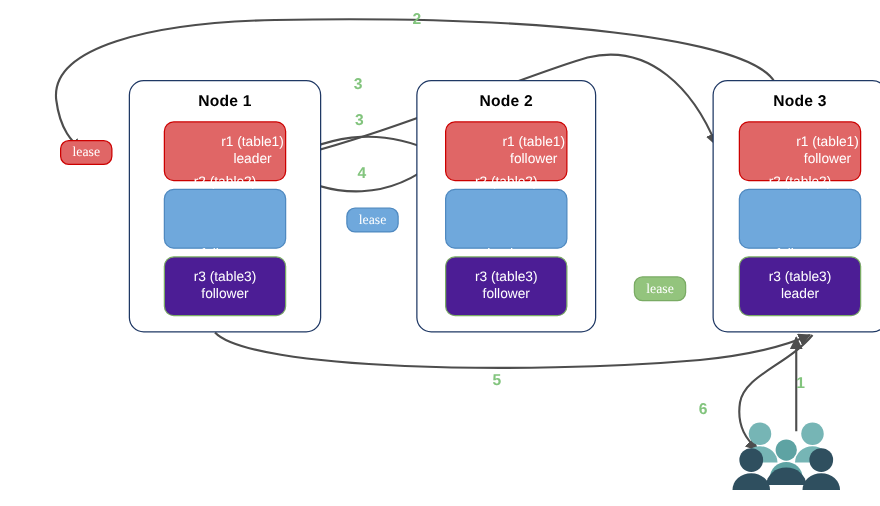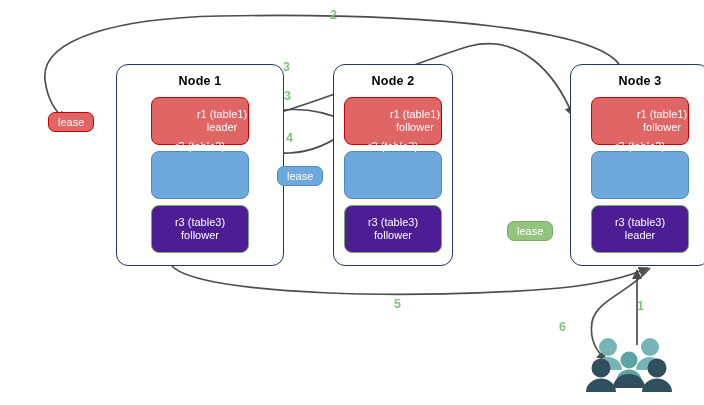--- a/index.html
+++ b/index.html
@@ -57,20 +57,21 @@
     position:absolute;
     border-radius:7px;
     box-sizing:border-box;
     color:#ffffff;
     font-size:11px;
     display:flex;
     align-items:center;
     justify-content:center;
     padding:3px 9px;
     z-index:2;
+    font-family:Liberation Serif, serif;
   }
   .lease-red{background:#e06666;border:1.6px solid #cc0000;}
   .lease-blue{background:#6fa8dc;border:1.6px solid #4f89c0;}
   .lease-green{background:#93c47d;border:1.6px solid #7aab64;}
 
   .step-label{
     position:absolute;
     color:#82c47d;
     font-size:12.5px;
     font-weight:bold;
@@ -98,37 +99,37 @@
 
     <path d="M 350 128 C 312 160 268 160 226 136" fill="none" stroke="#4d4d4d" stroke-width="1.7" marker-end="url(#ah)"></path>
 
     <path d="M 172 266 C 200 296 420 300 560 288 C 600 284 630 276 648 268" fill="none" stroke="#4d4d4d" stroke-width="1.7" marker-end="url(#ah)"></path>
 
     <path d="M 637 345 L 637 270" fill="none" stroke="#4d4d4d" stroke-width="1.7" marker-end="url(#ah)"></path>
 
     <path d="M 650 268 C 630 292 596 300 592 322 C 589 342 598 352 606 360" fill="none" stroke="#4d4d4d" stroke-width="1.7" marker-end="url(#ah)"></path>
   </svg>
 
-  <div class="node-box" style="left:103px;top:64px;width:168px;height:202px;margin-left:13px;">
+  <div class="node-box" style="left:103px;top:64px;width:154px;height:202px;">
     <div class="node-title">Node 1</div>
     <div class="replica r-red" style="top:32px;">
       <span class="ln">r1 (table1)</span>
       <span class="ln">leader</span>
     </div>
     <div class="replica r-blue" style="top:86px;">
       <span class="ln">r2 (table2)</span>
       <span class="ln">follower</span>
     </div>
     <div class="replica r-green" style="top:140px;">
       <span class="ln">r3 (table3)</span>
       <span class="ln">follower</span>
     </div>
   </div>
 
-  <div class="node-box" style="left:333px;top:64px;width:120px;height:202px;">
+  <div class="node-box" style="left:333px;top:64px;width:144px;height:202px;">
     <div class="node-title">Node 2</div>
     <div class="replica r-red" style="top:32px;">
       <span class="ln">r1 (table1)</span>
       <span class="ln">follower</span>
     </div>
     <div class="replica r-blue" style="top:86px;">
       <span class="ln">r2 (table2)</span>
       <span class="ln">leader</span>
     </div>
     <div class="replica r-green" style="top:140px;">

